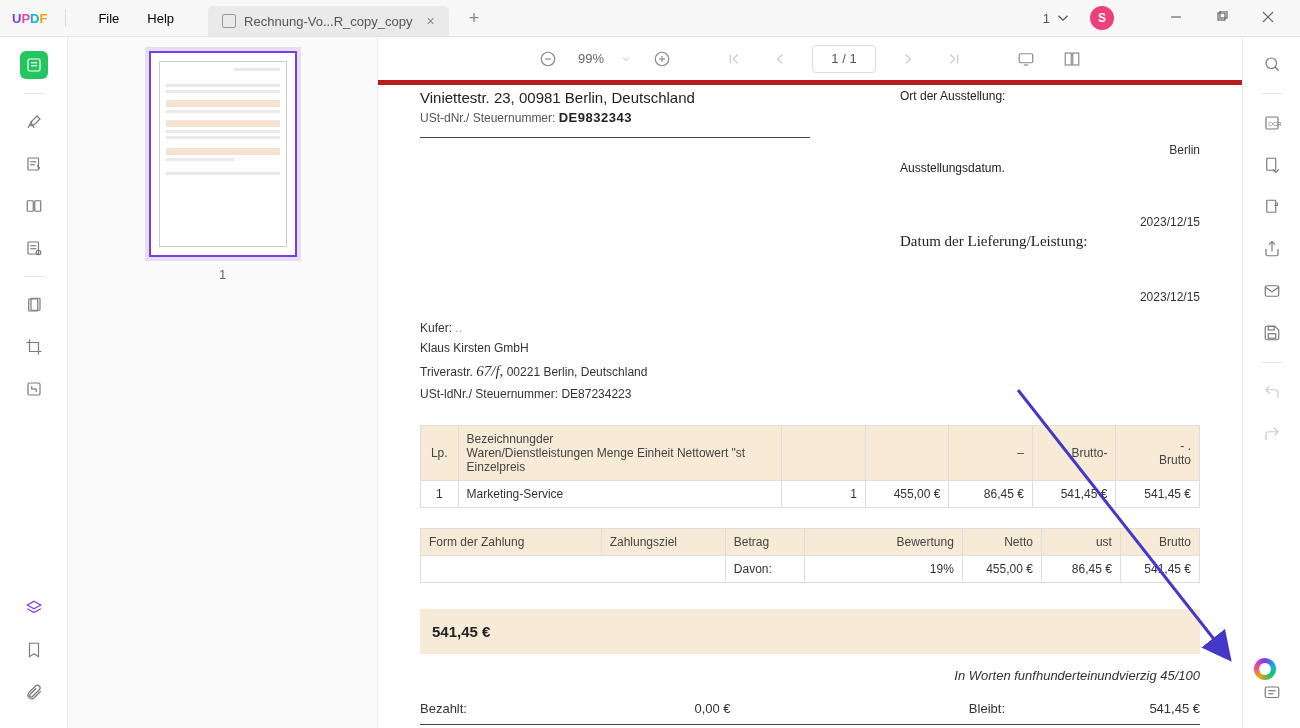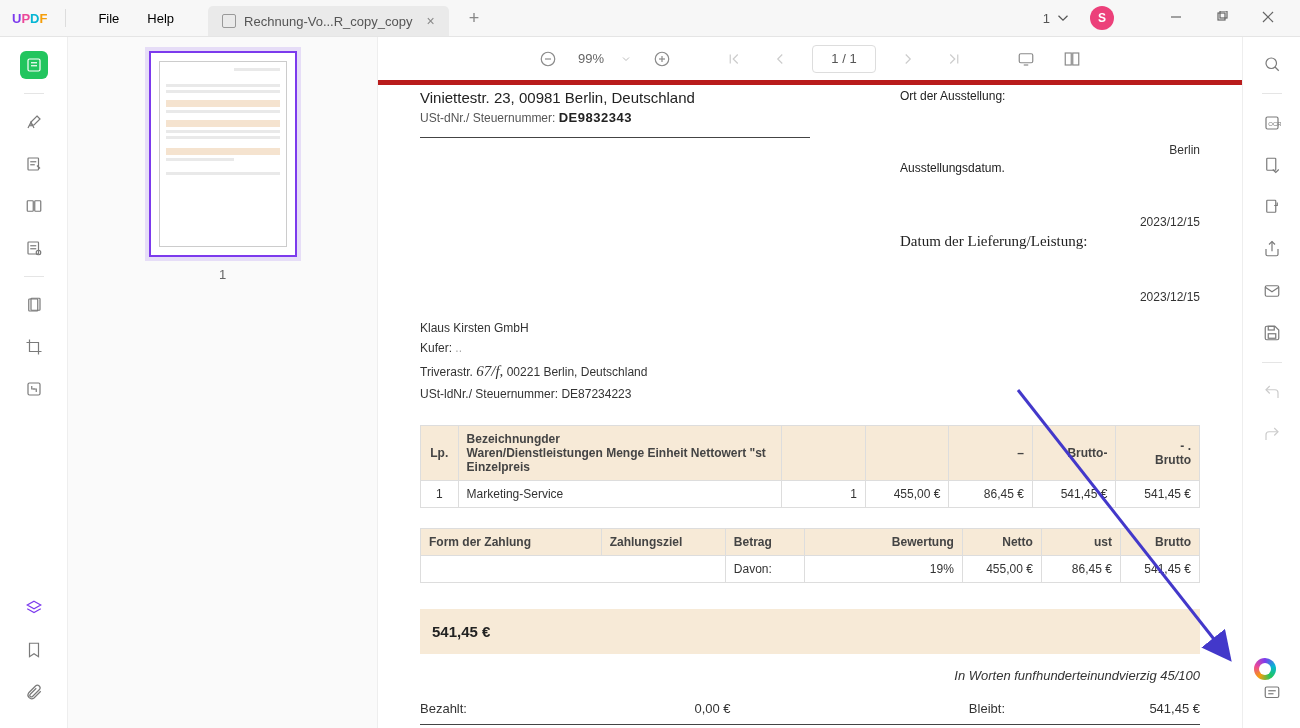--- a/index.html
+++ b/index.html
@@ -59,21 +59,21 @@
   .seller-right .row { display:flex; justify-content:space-between; gap:40px; margin-bottom:4px;flex-direction:column; }
   .seller-right .lab { text-align:left; color:#222; }
   .serif { font-family: Georgia, 'Times New Roman', serif; font-size:15px; }
   .hr { border:0; border-top:1.5px solid #444; margin:12px 0 18px 0; width:390px; }
 
   .buyer { font-size:12px; color:#333; line-height:1.7; }
   .buyer .dots { color:#aaa; }
 
   table.tbl { width:100%; border-collapse:collapse; margin-top:20px; font-size:12px; }
   table.tbl th, table.tbl td { border:1px solid #ddd; padding:6px 8px; }
-  table.tbl th { background:#f7ead7; font-weight:700; color:#444; text-align:left; }
+  table.tbl th { background:#f7ead7; font-weight:400; color:#444; text-align:left; }
   table.tbl .num { text-align:right; }
   table.tbl .ctr { text-align:center; }
 
   .total-band { background:#f7ead7; padding:14px 12px; margin-top:26px; display:flex; justify-content:space-between; font-weight:700; font-size:15px; color:#222; }
   .inwords { text-align:right; font-style:italic; margin-top:14px; color:#333; font-size:13px; }
   .payrow { display:flex; margin-top:18px; font-size:13px; color:#333; border-bottom:1.5px solid #444; padding-bottom:8px; }
   .payrow .cell { flex:1; display:flex; gap:8px; }
   .payrow .cell.right { justify-content:flex-end; }
 
   .right-rail { width: 58px; background:#fff; border-left:1px solid #eee; display:flex; flex-direction:column; align-items:center; padding-top:14px; gap:16px; border-radius: 0 16px 0 0; }
@@ -307,22 +307,22 @@
                 <span>2023/12/15</span>
               </div>
             <div class="row">
                 <span class="lab serif">Datum der Lieferung/Leistung:</span>
                 <span>2023/12/15</span>
               </div>
           </div>
         </div>
 
         <div class="buyer" style="margin-top:10px">
+          <div><span>Kufer:</span> <span class="dots">..</span></div>
           <div>Klaus Kirsten GmbH</div>
-          <div><span>Kufer:</span> <span class="dots">..</span></div>
           <div><span>Triverastr.</span> <span class="serif" style="font-style:italic">67/f,</span> <span>00221 Berlin, Deutschland</span></div>
           <div><span>USt-ldNr./ Steuernummer:</span> <span>DE87234223</span></div>
         </div>
 
         <table class="tbl">
           <thead>
             <tr>
               <th style="width:36px" class="ctr">Lp.</th>
               <th style="width:310px">
                 <div>Bezeichnungder</div>

